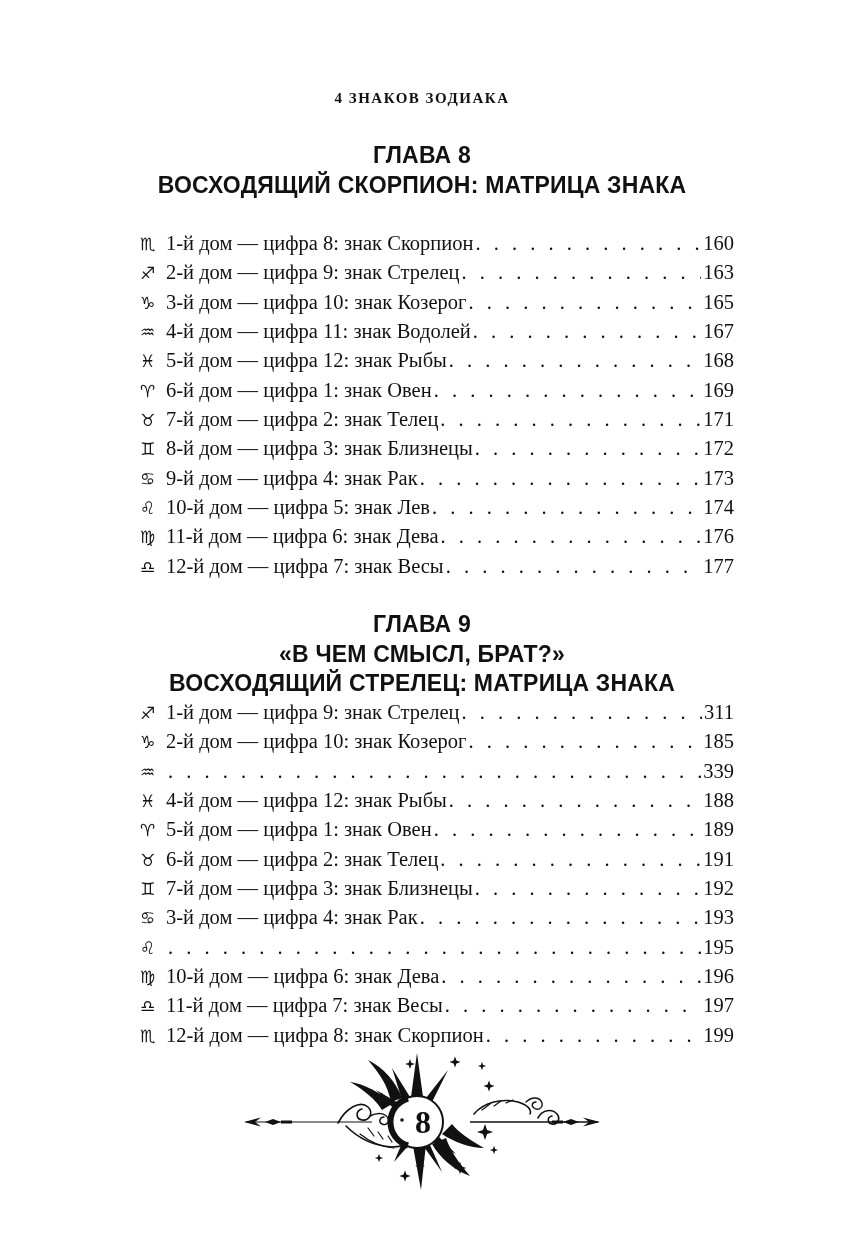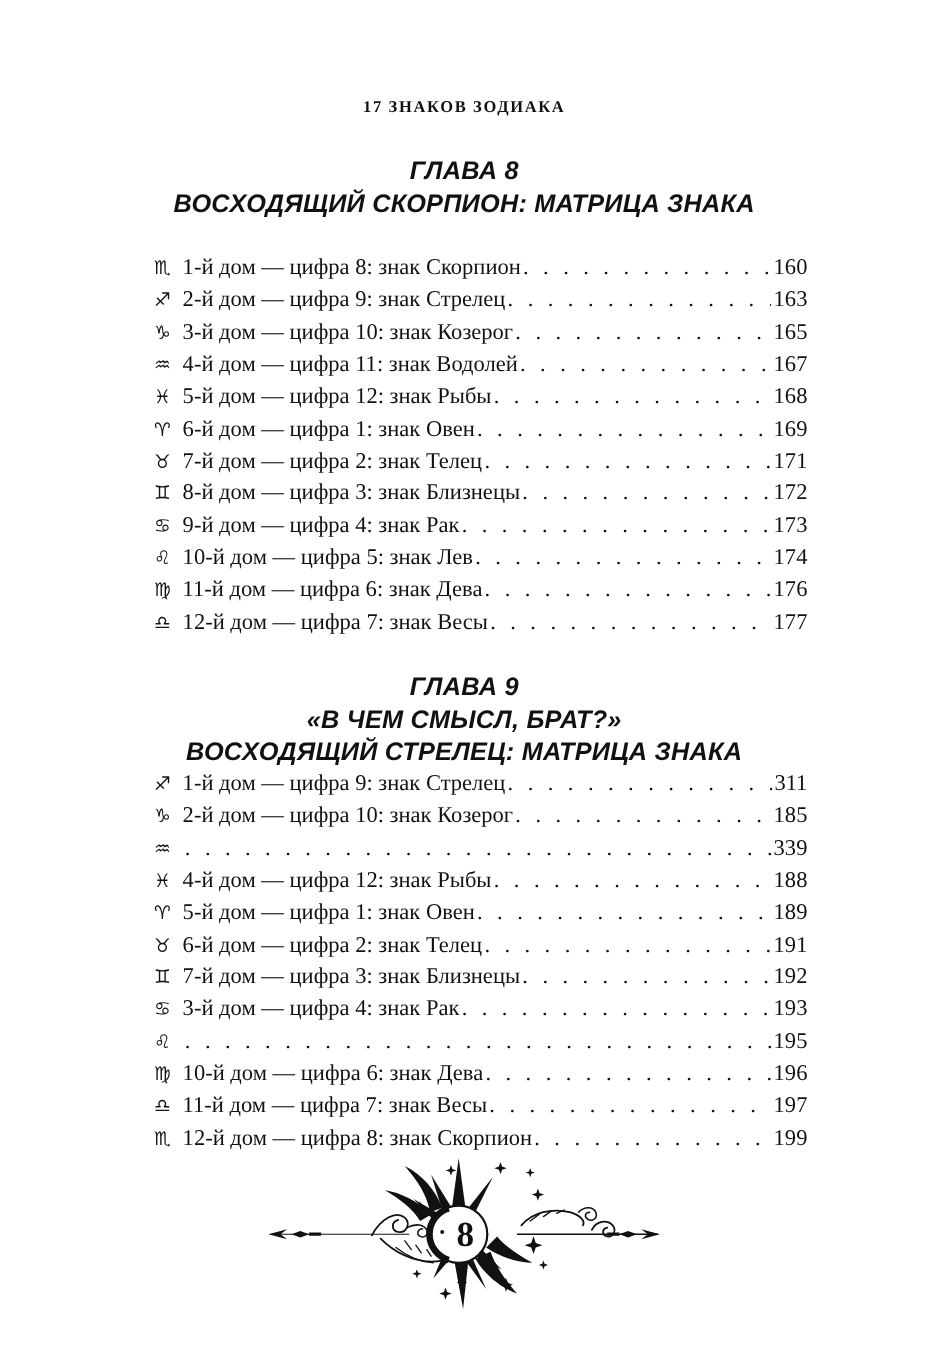--- a/index.html
+++ b/index.html
@@ -10,21 +10,21 @@
     overflow:hidden;
   }
   .running-head {
     position:absolute; top:90px; left:0; right:0;
     text-align:center; font-size:15px; font-weight:bold;
     letter-spacing:1.5px;
   }
   .chapter-heading {
     position:absolute; left:60px; right:60px; text-align:center;
     font-family:"Liberation Sans", sans-serif; font-weight:700;
-    font-size:23px; line-height:29.5px; letter-spacing:0.2px;font-style:italic;
+    font-size:23px; line-height:29.5px; letter-spacing:0.2px;
   }
   .heading-ch8 { top:141px; }
   .heading-ch9 { top:610px; }
   .toc { position:absolute; left:140px; width:594px; }
   .toc-ch8 { top:229px; }
   .toc-ch9 { top:698px; }
   .toc-row {
     display:flex; align-items:baseline;
     height:29.35px; line-height:29.35px; font-size:20.5px;
     white-space:nowrap;
@@ -43,21 +43,21 @@
   .ornament-wrap {
     position:absolute; top:1050px; left:0; right:0;
     display:flex; justify-content:center;
   }
 </style>
 </head>
 <body>
 
 <div class="page">
 
-  <div class="running-head">17 ЗНАКОВ ЗОДИАКА</div>
+  <div class="running-head">4 ЗНАКОВ ЗОДИАКА</div>
 
   <div class="chapter-heading heading-ch8">
     <div>ГЛАВА 8</div>
     <div>ВОСХОДЯЩИЙ СКОРПИОН: МАТРИЦА ЗНАКА</div>
   </div>
   <div class="toc toc-ch8">
       <div class="toc-row">
     <span class="zodiac-icon">♏</span>
     <span class="toc-label">1-й дом — цифра 8: знак Скорпион</span>
     <span class="toc-leader"></span>

